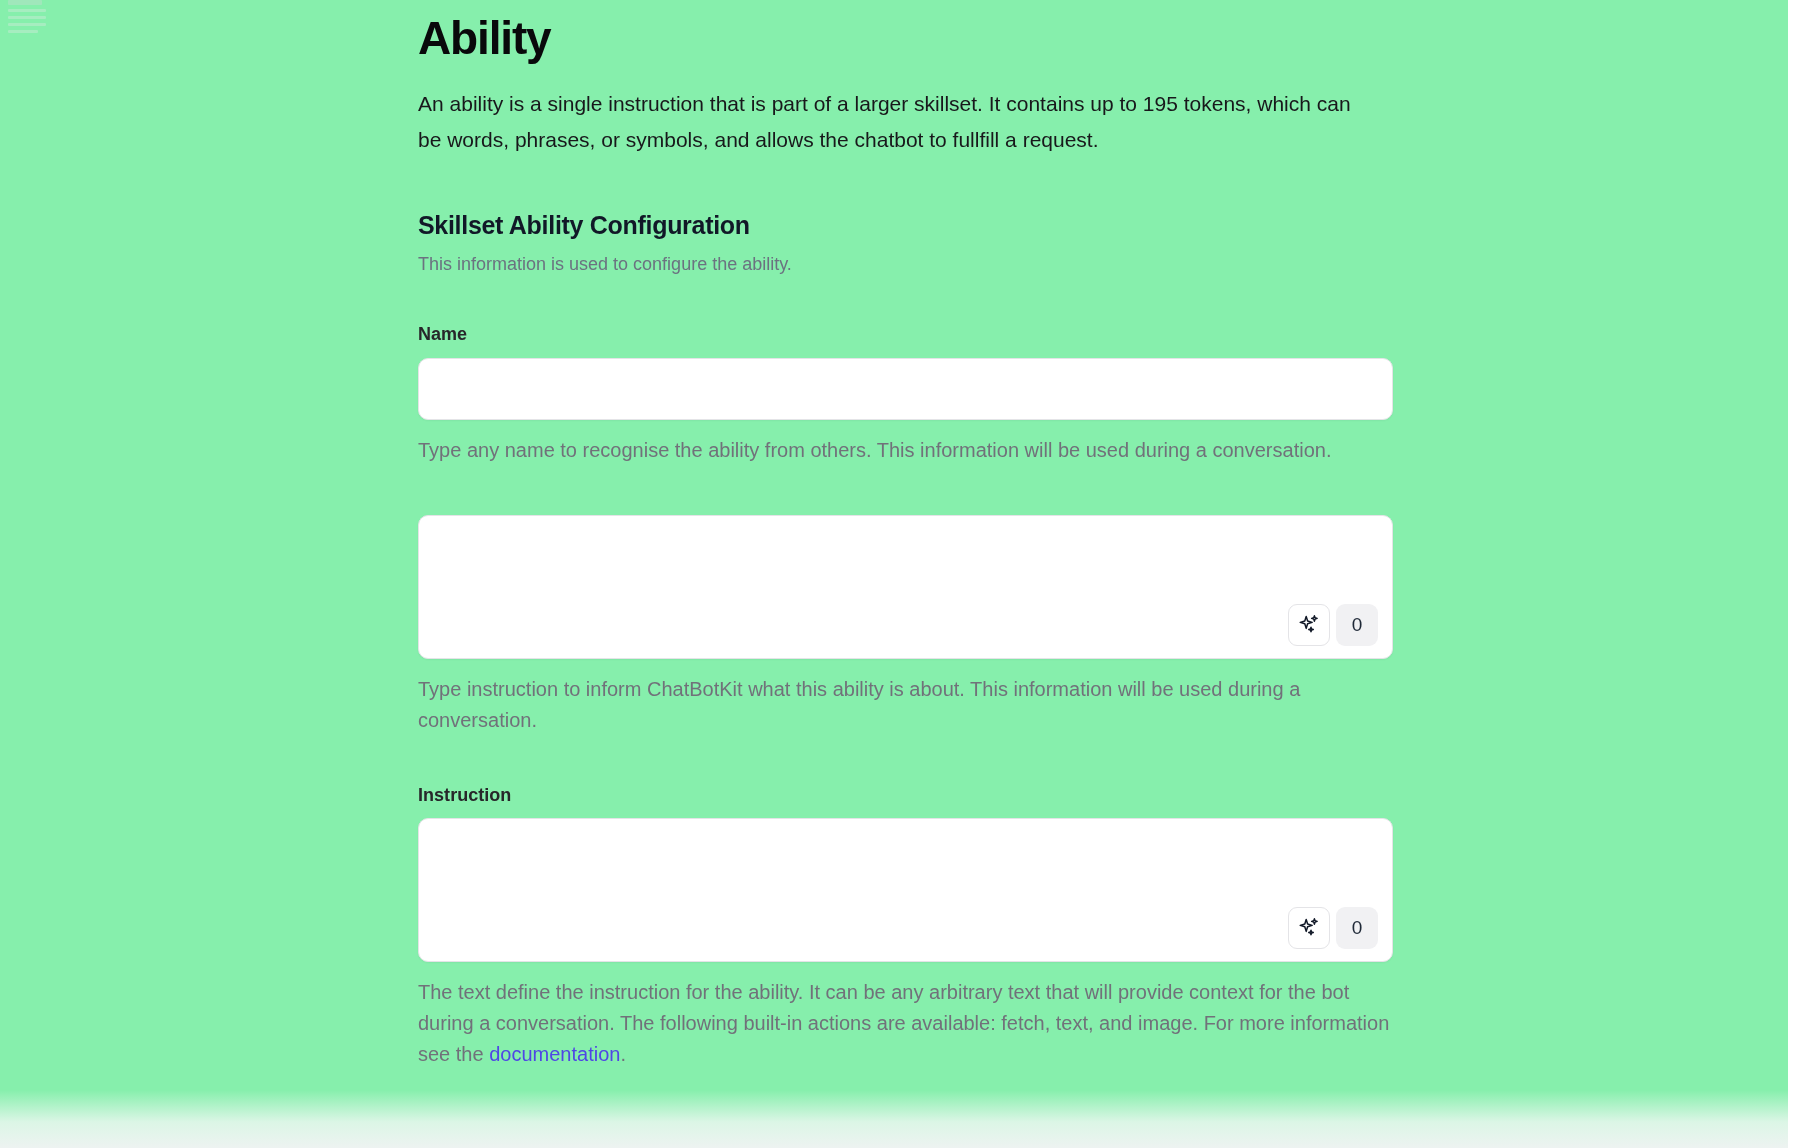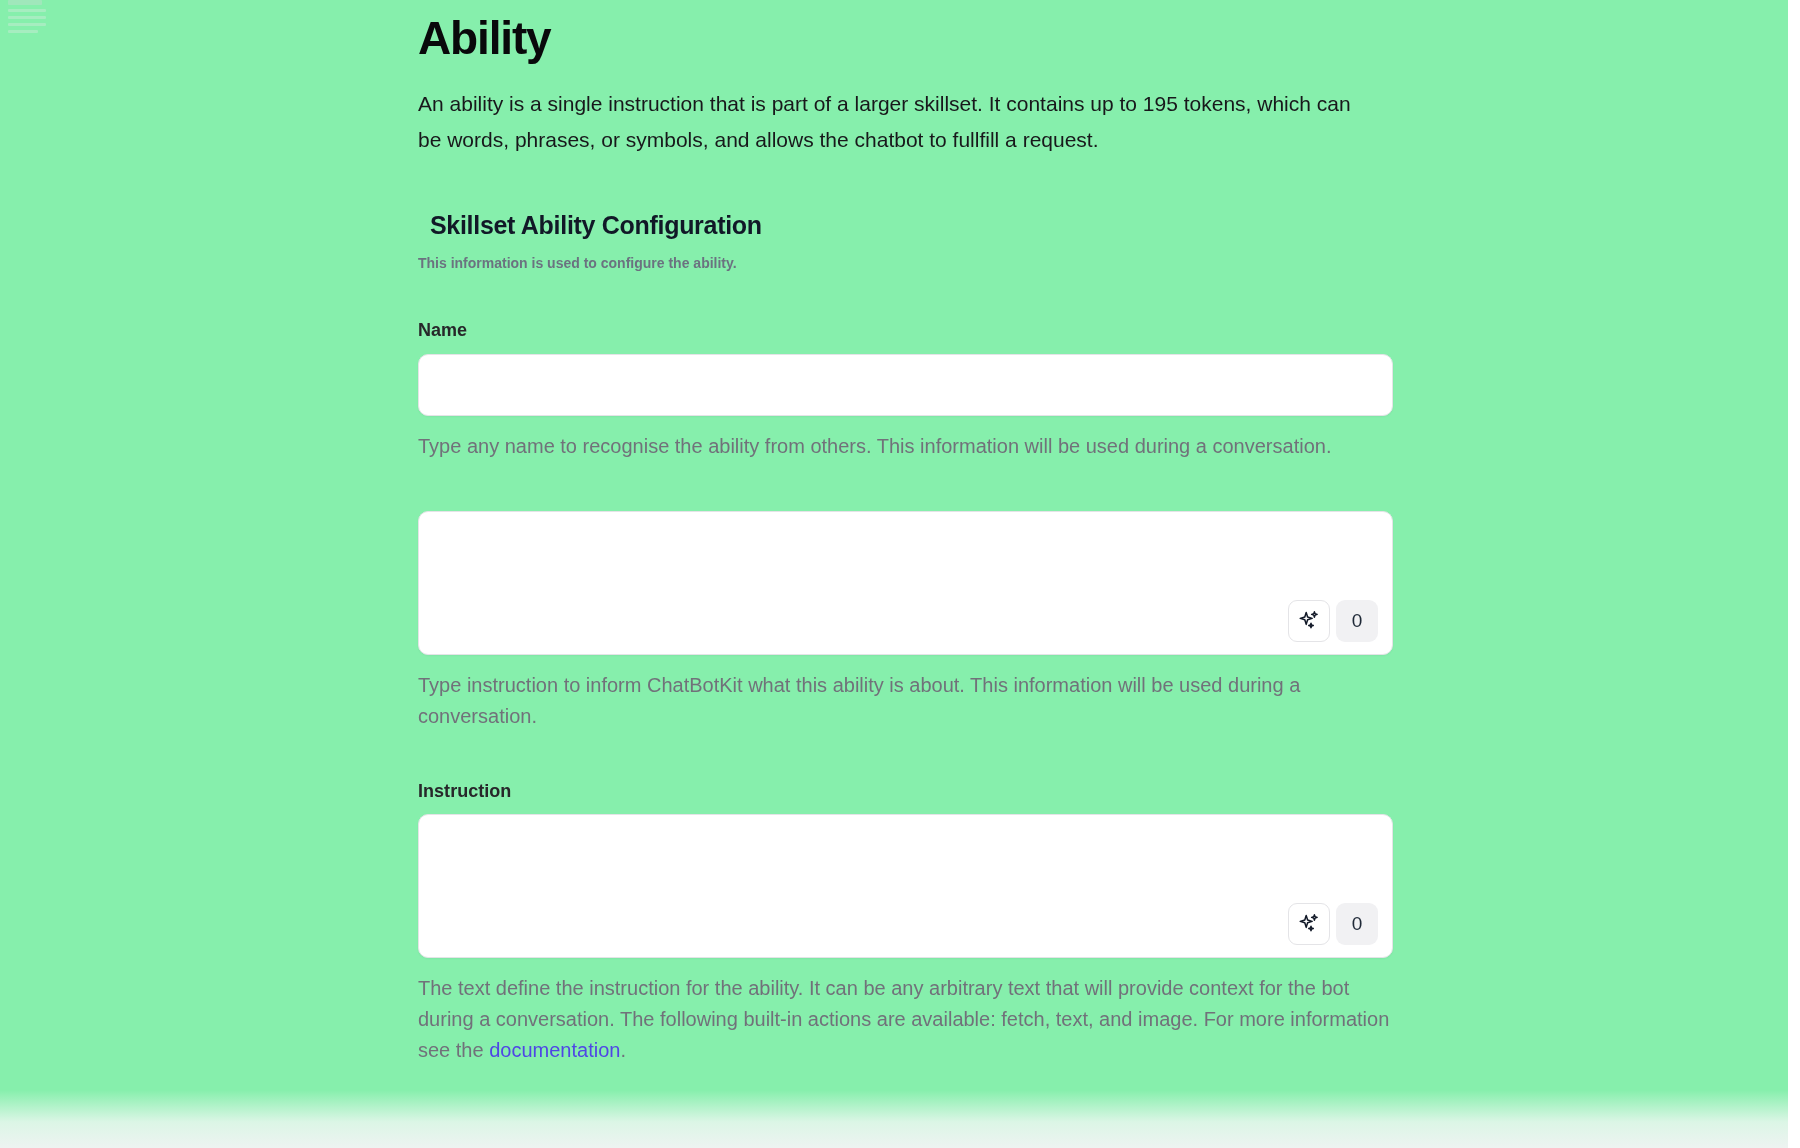--- a/index.html
+++ b/index.html
@@ -70,29 +70,28 @@
   .section {
     margin-top: 52px;
   }
 
   .section-title {
     font-size: 25px;
     line-height: 1.25;
     font-weight: 600;
     letter-spacing: -0.012em;
     color: #111827;
-    margin: 12px;
+    margin: 0;
   }
 
   .section-desc {
-    font-size: 14px;
+    font-size: 18px;
     line-height: 1.5;
     color: #6b7280;
     margin: 10px 0 16px 0;
-    font-weight: bold;
   }
 
   .field {
     margin-top: 46px;
   }
   .field.field-desc { margin-top: 49px; }
   .field.field-instr { margin-top: 49px; }
 
   .field-label {
     display: block;

